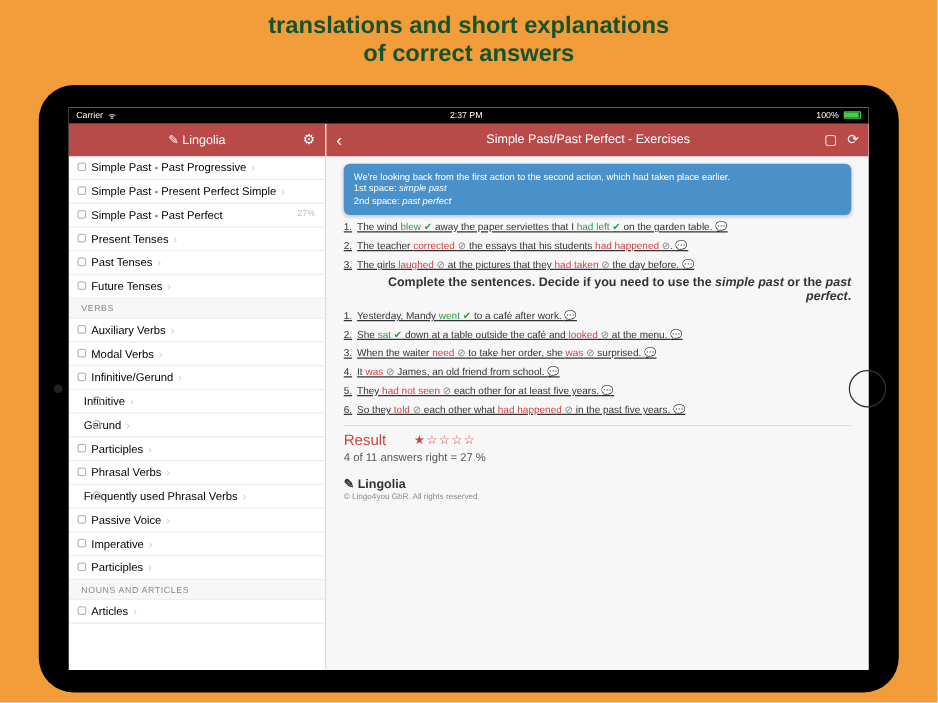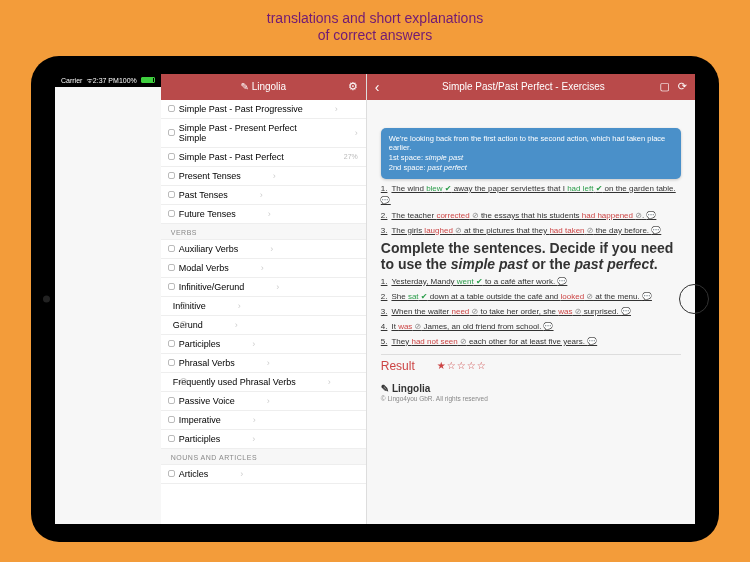--- a/index.html
+++ b/index.html
@@ -6,65 +6,65 @@
 body {
   background: #f39c3a;
   font-family: -apple-system, "Helvetica Neue", Arial, sans-serif;
   width: 750px;
   height: 562px;
   display: flex;
   flex-direction: column;
   align-items: center;
   overflow: hidden;
 }
-.promo-text { text-align: center; color: #701a75; font-size: 14px; margin-top: 10px; line-height: 1.2; font-weight: 400; }
+.promo-text { text-align: center; color: #14532d; font-size: 19px; margin-top: 10px; line-height: 1.2; font-weight: 700; }
 .tablet {
   margin-top: 12px;
   width: 688px;
   height: 486px;
   background: #000;
   border-radius: 28px;
   padding: 18px 24px;
   position: relative;
 }
 .tablet::before { content:""; position:absolute; left:12px; top:50%; width:7px; height:7px; border-radius:50%; background:#222; transform:translateY(-50%); }
 .tablet::after { content:""; position:absolute; right:10px; top:50%; width:28px; height:28px; border-radius:50%; border:1px solid #333; transform:translateY(-50%); }
-.screen { width: 100%; height: 100%; background: #f7f7f7; display: flex; flex-direction: row; overflow: hidden; }
+.screen { width: 100%; height: 100%; background: #f7f7f7; display: flex; flex-direction: column; overflow: hidden; }
 .statusbar { height: 13px; background: #000; color: #fff; display:flex; justify-content:space-between; align-items:center; font-size:7px; padding:0 6px; }
 .statusbar-left, .statusbar-right { display:flex; gap:4px; align-items:center; }
 .statusbar-right .battery { width:14px; height:6px; border:0.5px solid #3fcf3f; border-radius:1px; position:relative; }
 .statusbar-right .battery::after { content:""; position:absolute; left:0; top:0; bottom:0; width:90%; background:#3fcf3f; }
 .columns { flex:1; display:flex; overflow:hidden; }
 .sidebar { width: 206px; background:#fff; border-right:1px solid #ddd; display:flex; flex-direction:column; font-size:9px; overflow:hidden; }
 .sidebar-header { background:#b94a4a; color:#fff; height:26px; display:flex; align-items:center; justify-content:center; position:relative; font-size:10px; }
 .sidebar-header .gear { position:absolute; right:8px; color:#fff; font-size:11px; }
 .sidebar-list { flex:1; overflow:hidden; }
 .section-label { color:#888; font-size:7px; padding:5px 10px 3px; letter-spacing:0.5px; border-bottom:1px solid #eee; background:#f7f7f7; }
-.li { display:flex; align-items:center; padding:4px 8px 4px 18px; border-bottom:1px solid #eee; position:relative;gap:28px; }
+.li { display:flex; align-items:center; padding:4px 8px 4px 18px; border-bottom:1px solid #eee; position:relative; }
 .li.sub { padding-left:12px; }
 .li .bullet { position:absolute; left:7px; width:7px; height:7px; border:1px solid #bbb; border-radius:2px; }
 .li.sub .bullet { left:19px; border-radius:50%; }
 .li .pct { margin-left:auto; color:#bbb; font-size:7px; }
 .li .chev { color:#ccc; font-size:9px; margin-left:4px; }
 .content { flex:1; display:flex; flex-direction:column; overflow:hidden; }
 .content-header { background:#b94a4a; color:#fff; height:26px; display:flex; align-items:center; font-size:10px; padding:0 8px; }
 .content-header .back { font-size:14px; margin-right:8px; }
 .content-header .title { flex:1; text-align:center; }
 .content-header .icons { display:flex; gap:8px; font-size:11px; }
 .content-body { flex:1; padding:6px 14px; font-size:8px; color:#333; overflow:hidden; }
-.explain-box { background:#4a90c9; color:#fff; border-radius:5px; padding:6px 8px; font-size:7.5px; line-height:1.3; margin-bottom:4px; box-shadow:0 1px 3px rgba(0,0,0,0.2);margin-top:22px; }
+.explain-box { background:#4a90c9; color:#fff; border-radius:5px; padding:6px 8px; font-size:7.5px; line-height:1.3; margin-bottom:4px; box-shadow:0 1px 3px rgba(0,0,0,0.2); }
 .explain-box .it { font-style:italic; }
 .sentence { margin:3px 0; line-height:1.5;text-decoration:underline; }
 .sentence .num { margin-right:4px; }
 .correct { color:#2a9d4a; }
 .wrong { color:#c44; }
 .check { color:#2a9d4a; font-size:8px; }
 .clock { font-size:8px; color:#888; }
 .speech { color:#c44; font-size:8px; }
-.instr { font-weight:bold; margin:0 0 4px; font-size:14px; }
+.instr { font-weight:bold; margin:0 0 4px; font-size:10px;text-align:right; }
 .instr .it { font-style:italic; font-weight:bold; }
 .result { border-top:1px solid #ddd; margin-top:6px; padding-top:4px; }
 .result h3 { color:#c44; font-size:12px; font-weight:normal; display:flex; align-items:center; gap:22px; }
 .stars { color:#c44; font-size:10px; letter-spacing:1px; }
 .result .score { color:#555; font-size:9px; margin-top:2px; }
 .footer-logo { margin-top:10px; font-size:10px; color:#333; font-weight:bold; }
 .footer-copy { font-size:6.5px; color:#888; margin-top:1px; }
 </style>
 </head>
 <body>
@@ -216,27 +216,29 @@
           <div class="instr">
             <span>Complete the sentences. Decide if you need to use the </span><span class="it">simple past</span><span> or the </span><span class="it">past perfect</span><span>.</span>
           </div>
 
           <div id="set2">
               <div class="sentence"><span class="num">1.</span>Yesterday, Mandy <span class="correct">went</span><span class="check"> ✔</span> to a café after work. <span class="speech">💬</span></div>
               <div class="sentence"><span class="num">2.</span>She <span class="correct">sat</span><span class="check"> ✔</span> down at a table outside the café and <span class="wrong">looked</span><span class="clock"> ⊘</span> at the menu. <span class="speech">💬</span></div>
               <div class="sentence"><span class="num">3.</span>When the waiter <span class="wrong">need</span><span class="clock"> ⊘</span> to take her order, she <span class="wrong">was</span><span class="clock"> ⊘</span> surprised. <span class="speech">💬</span></div>
               <div class="sentence"><span class="num">4.</span>It <span class="wrong">was</span><span class="clock"> ⊘</span> James, an old friend from school. <span class="speech">💬</span></div>
               <div class="sentence"><span class="num">5.</span>They  <span class="wrong">had not seen</span><span class="clock"> ⊘</span> each other for at least five years. <span class="speech">💬</span></div>
+              <div class="sentence"><span class="num">6.</span>So they <span class="wrong">told</span><span class="clock"> ⊘</span> each other what <span class="wrong">had happened</span><span class="clock"> ⊘</span> in the past five years. <span class="speech">💬</span></div>
             </div>
 
           <div class="result">
             <h3>
               <span>Result</span>
               <span class="stars" id="stars">★☆☆☆☆</span>
             </h3>
+            <div class="score">4 of 11 answers right = 27 %</div>
           </div>
 
           <div class="footer-logo">✎ <span>Lingolia</span></div>
           <div class="footer-copy">© Lingo4you GbR. All rights reserved</div>
         </div>
       </div>
     </div>
   </div>
 </div>
 

